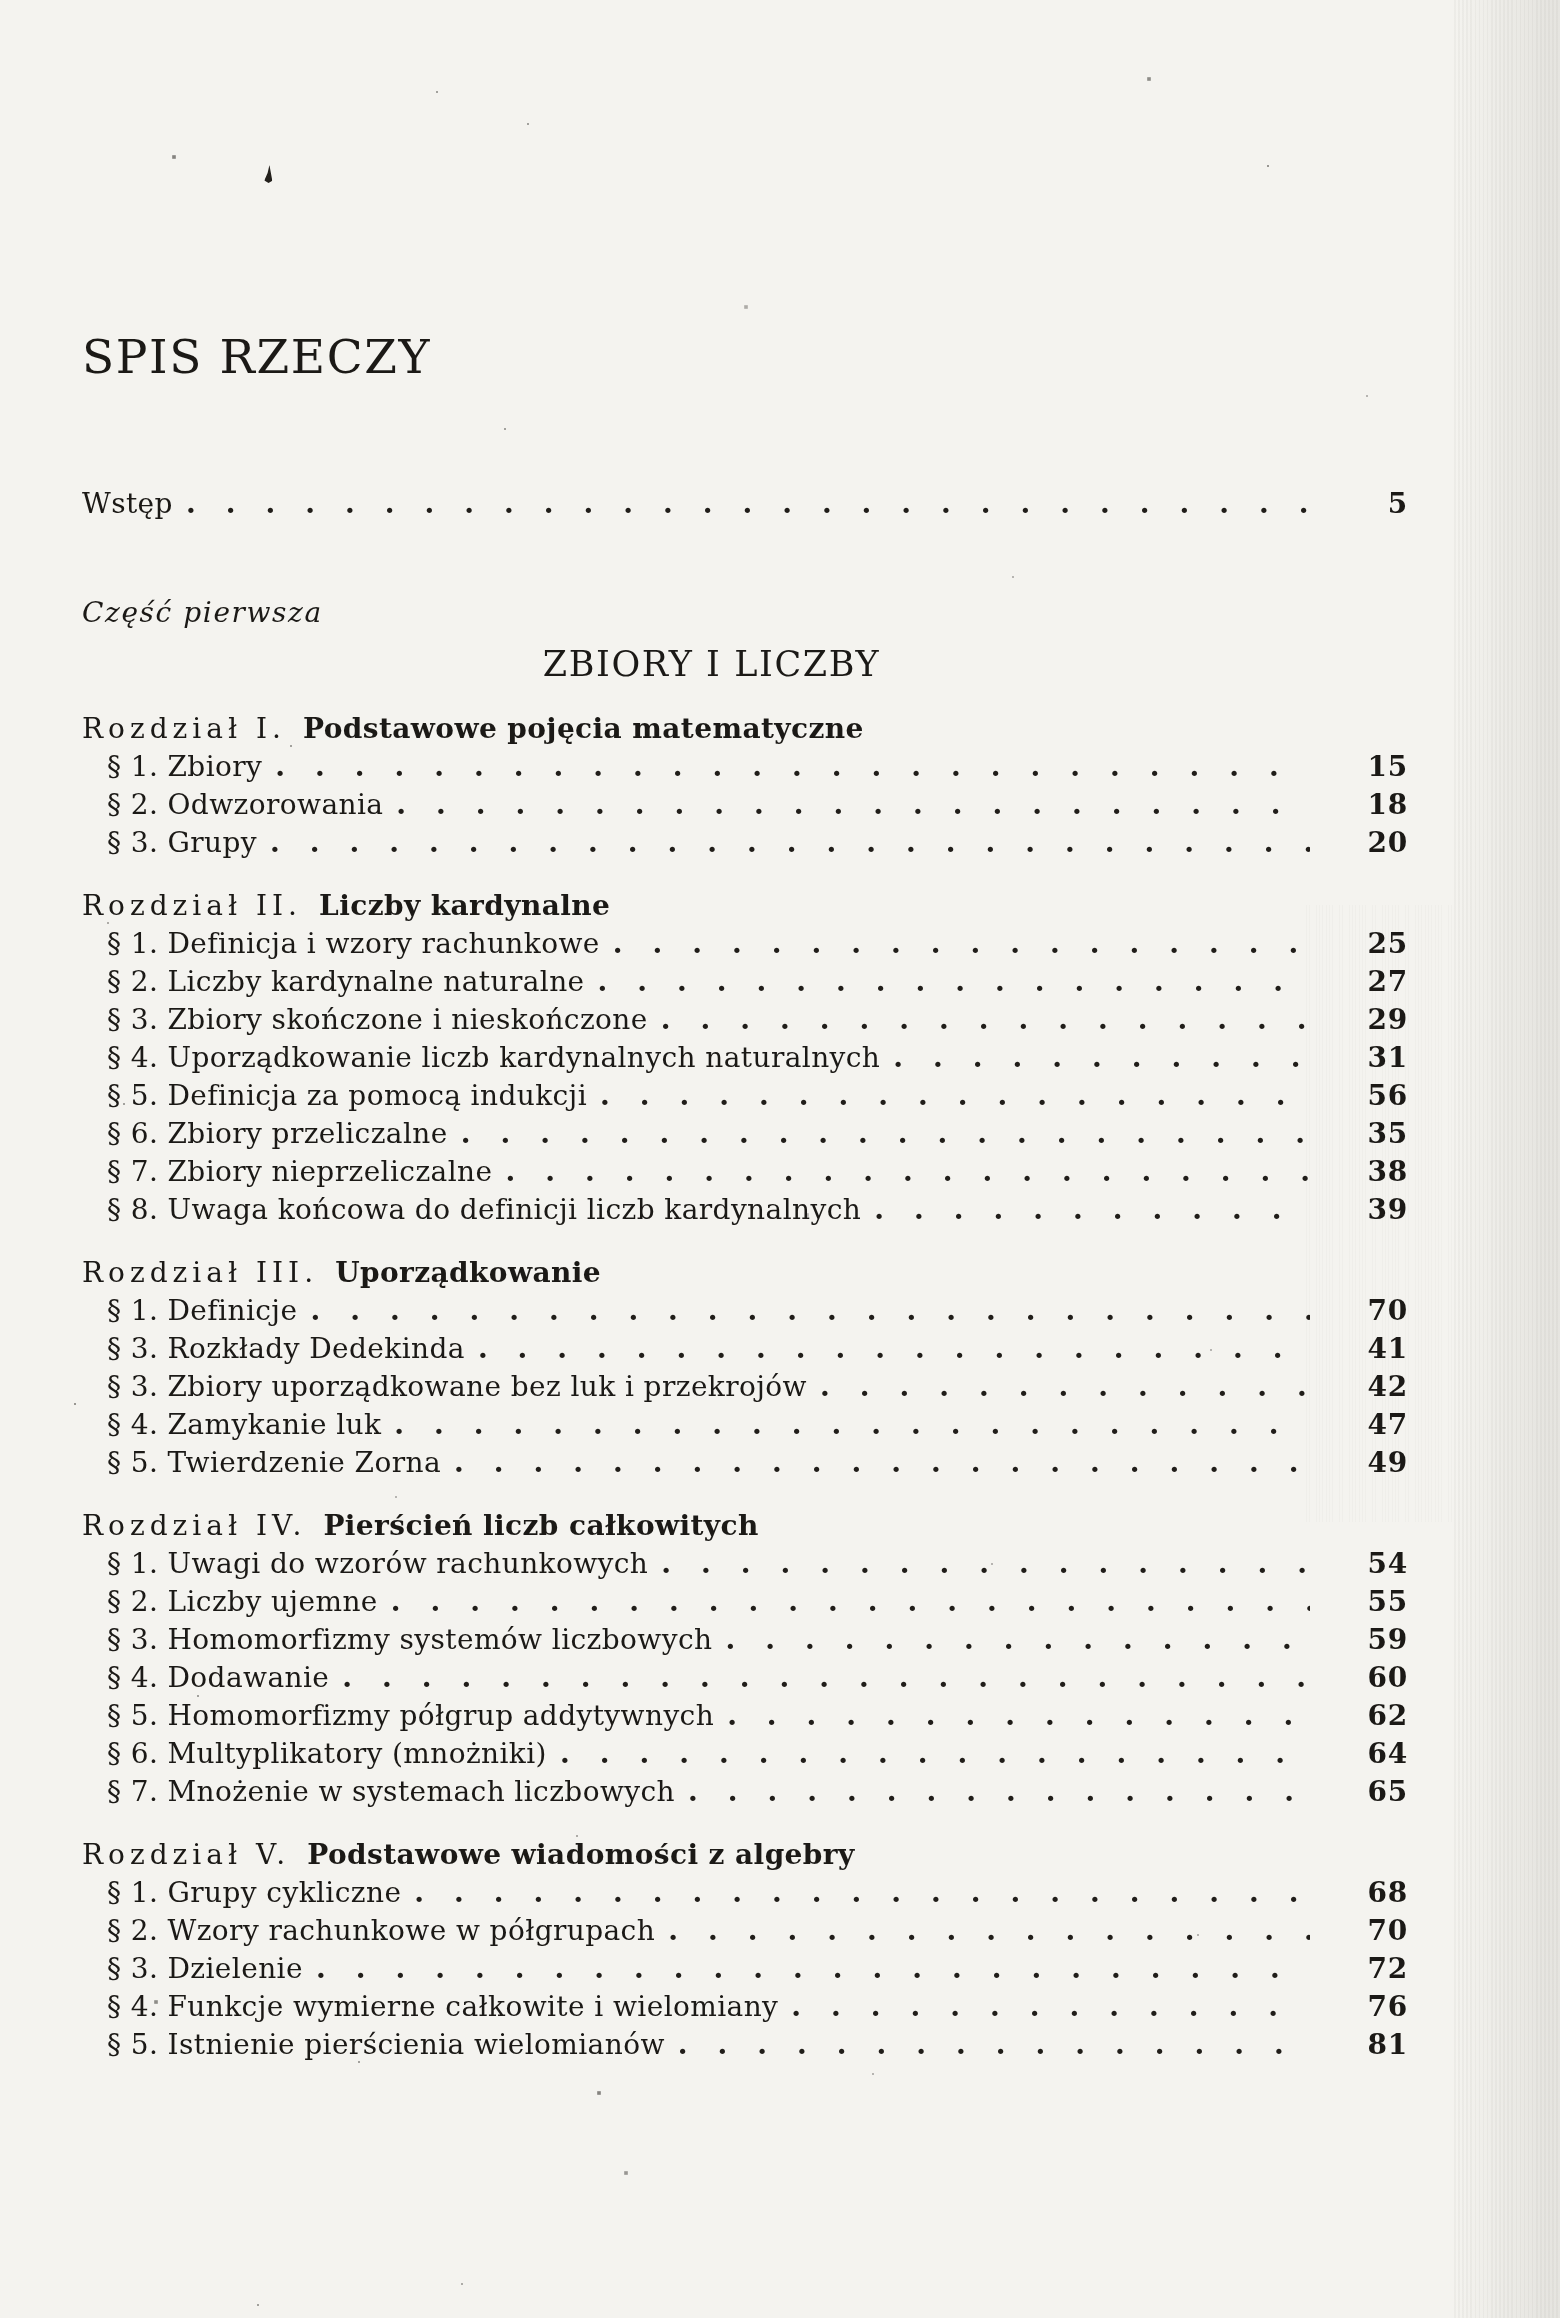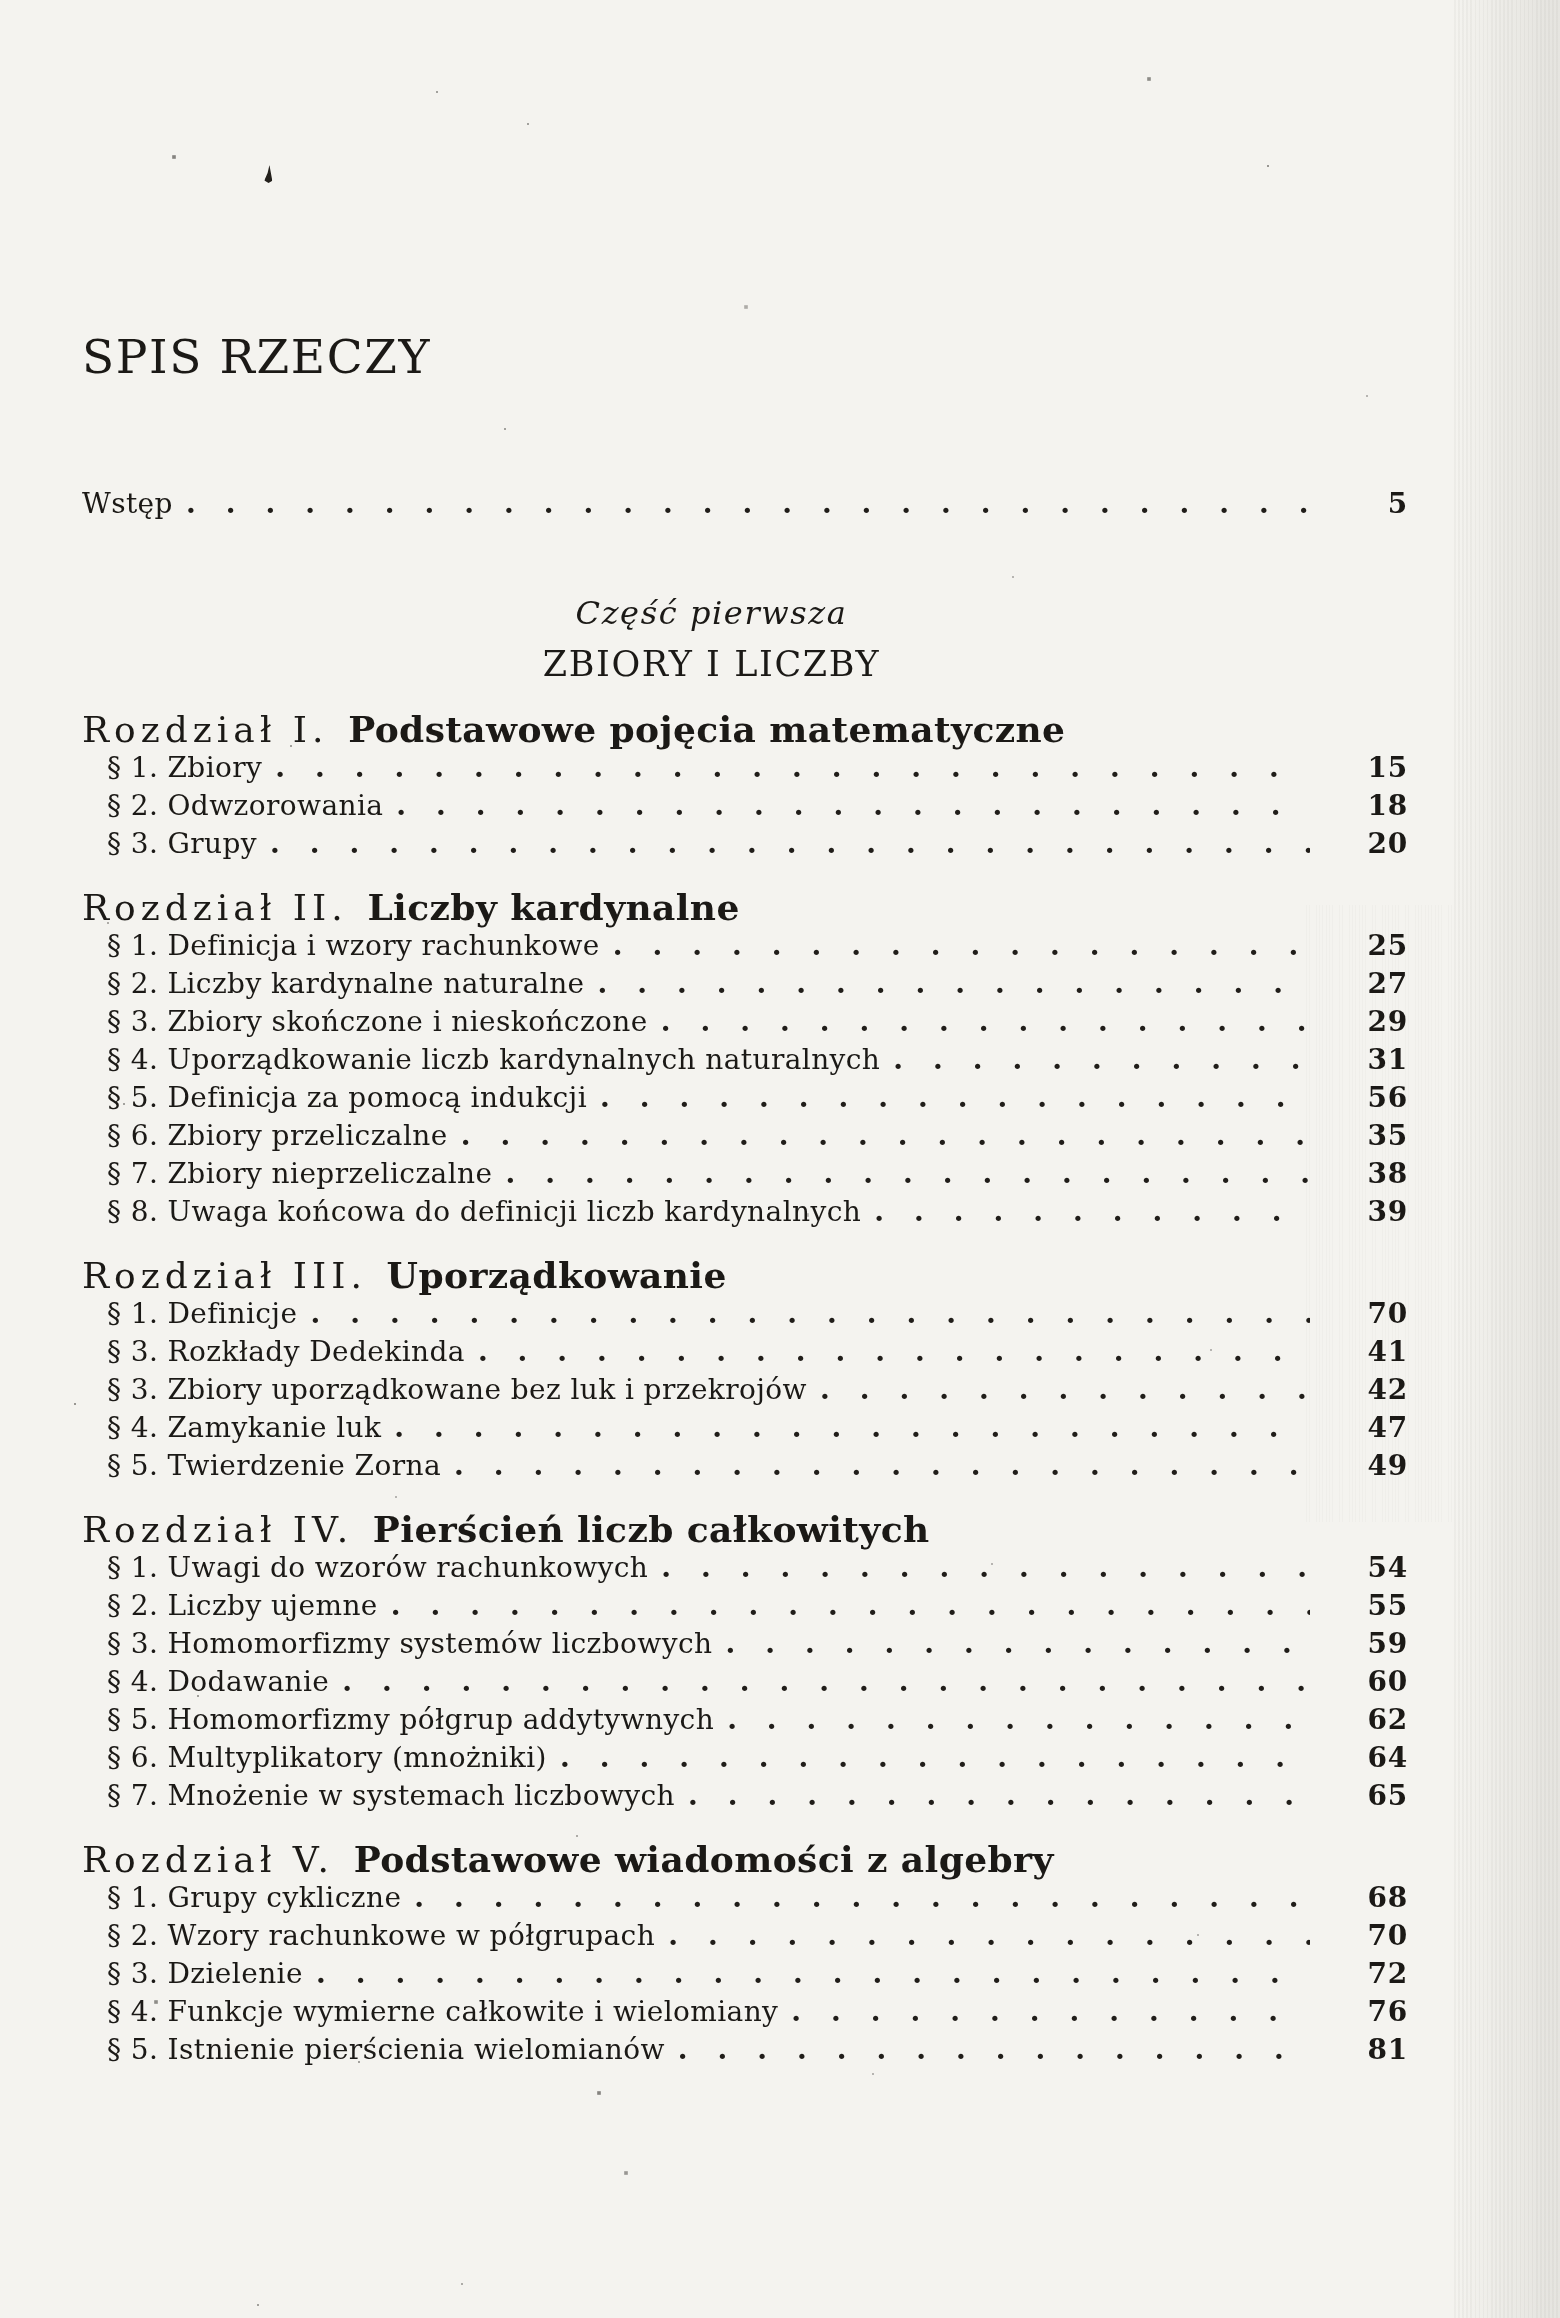--- a/index.html
+++ b/index.html
@@ -47,29 +47,29 @@
     clip-path:polygon(55% 0, 100% 85%, 65% 100%, 20% 88%, 45% 45%);
     transform:rotate(6deg);
   }
   .content{position:absolute;left:82px;top:0;width:1326px;}
   .doc-title{
     margin-top:333px;
     font-size:47px;font-weight:400;letter-spacing:1.6px;line-height:1;
   }
   .wstep-row{margin-top:105px;}
   .part-kicker{
-    margin-top:72px;width:1259px;text-align:center;
-    font-style:italic;font-size:32px;line-height:36px;letter-spacing:1.6px;
+    margin-top:72px;width:1259px;text-align:left;
+    font-style:italic;font-size:28px;line-height:36px;letter-spacing:1.6px;
   }
   .part-title{
     margin-top:13px;margin-bottom:18px;width:1259px;text-align:center;
     font-weight:400;font-size:35px;line-height:41px;letter-spacing:1.6px;
   }
   .chapter{margin-top:25px;}
-  .ch-head{font-size:36px;line-height:38px;white-space:nowrap;}
+  .ch-head{font-size:28px;line-height:38px;white-space:nowrap;}
   .ch-num{letter-spacing:5px;}
   .ch-title{font-weight:700;margin-left:8.2px;letter-spacing:0.4px;}
   .row{display:flex;align-items:baseline;font-size:28px;line-height:38px;}
   .chapter .row{padding-left:25px;}
   .lbl{white-space:nowrap;letter-spacing:0.4px;}
   .leader{
     flex:1 1 auto;overflow:hidden;white-space:nowrap;
     margin-left:13px;margin-right:6.6px;min-width:25px;
   }
   .leader::after{

